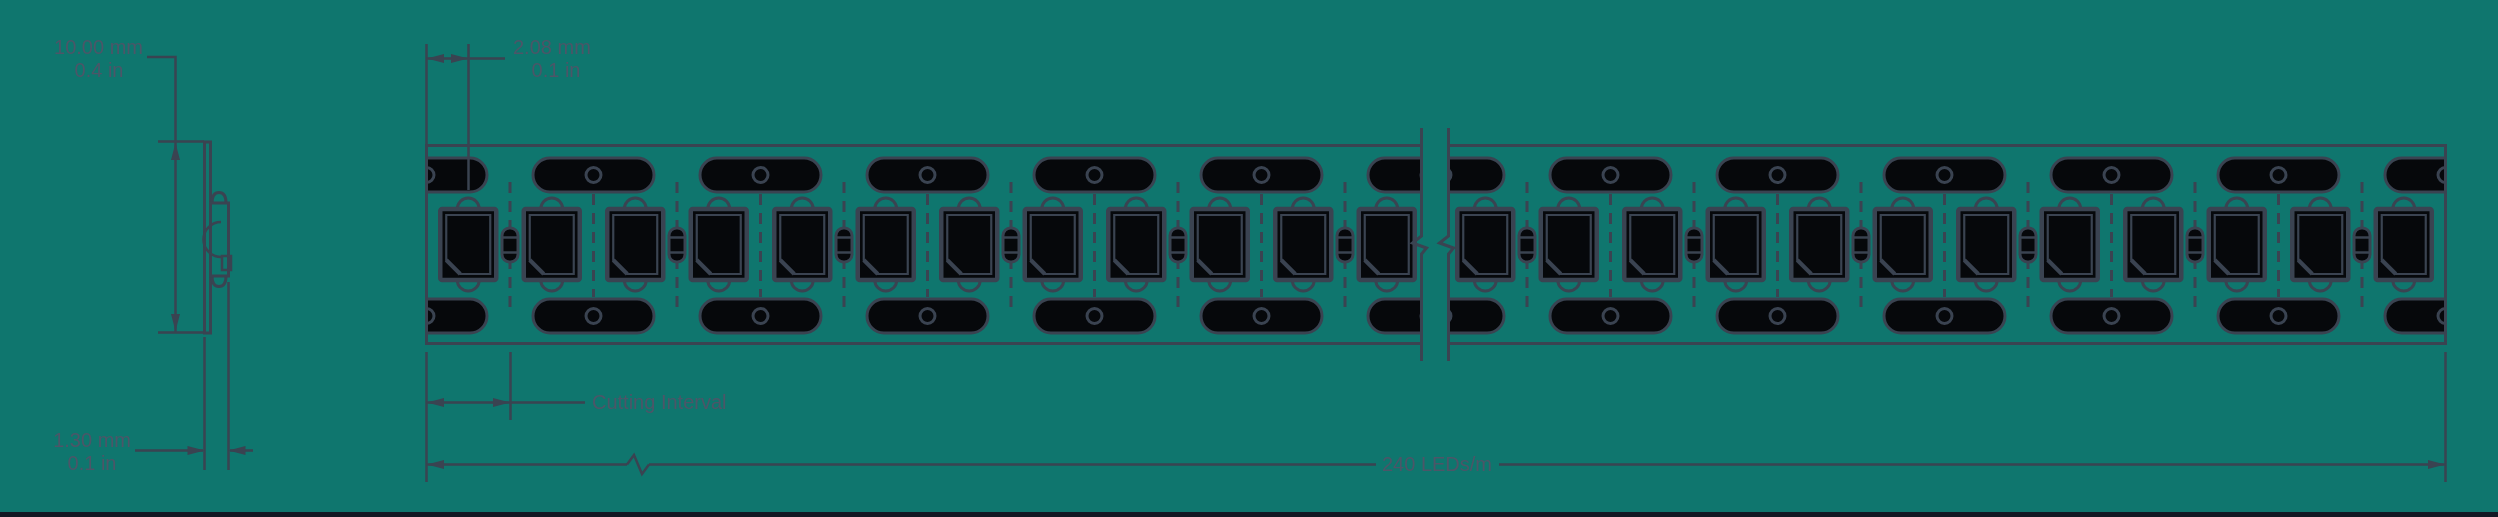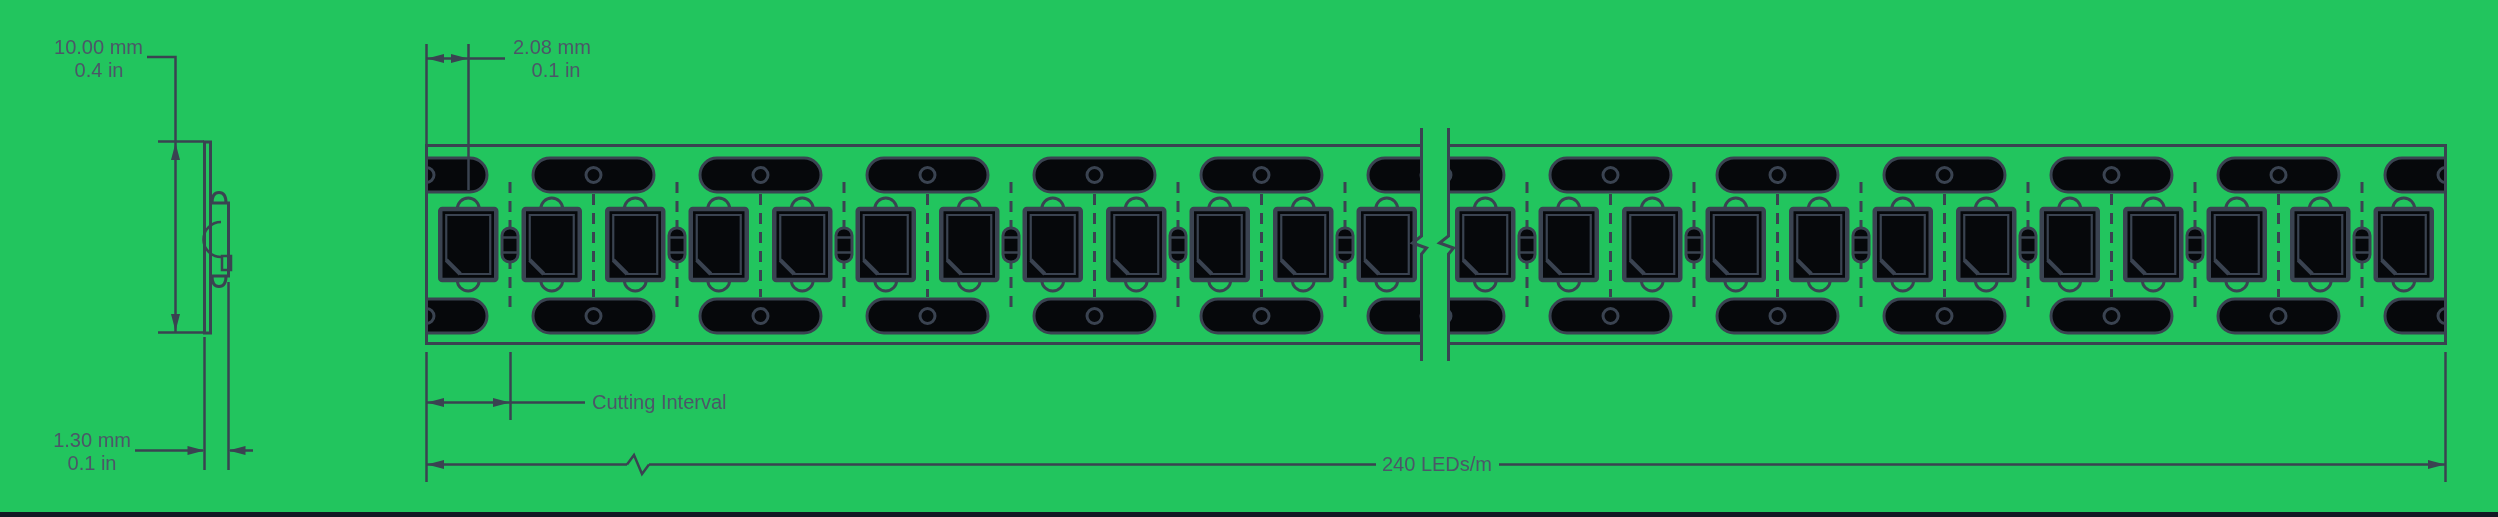--- a/index.html
+++ b/index.html
@@ -6,21 +6,21 @@
   #stage{position:relative;width:2498px;height:517px;background:#06080b;overflow:hidden;
          font-family:"Liberation Sans", sans-serif;}
   svg{position:absolute;left:0;top:0;}
   text{font-family:"Liberation Sans", sans-serif;}
   .dim-text{font-size:20px;}
   #footer-bar{position:absolute;left:0;bottom:0;width:100%;height:5px;}
 </style>
 </head>
 <body>
 
-<div id="stage" style="background: #22c55e;">
+<div id="stage" style="background: #0f766e;">
   <svg id="drawing-svg" width="2498" height="517" viewBox="0 0 2498 517">
     <defs>
       <clipPath id="clipL">
           <rect x="426.5" y="115" width="994.5" height="260"></rect>
         </clipPath>
       <clipPath id="clipR">
           <rect x="1448.5" y="115" width="996.5" height="260"></rect>
         </clipPath>
     </defs>
 

